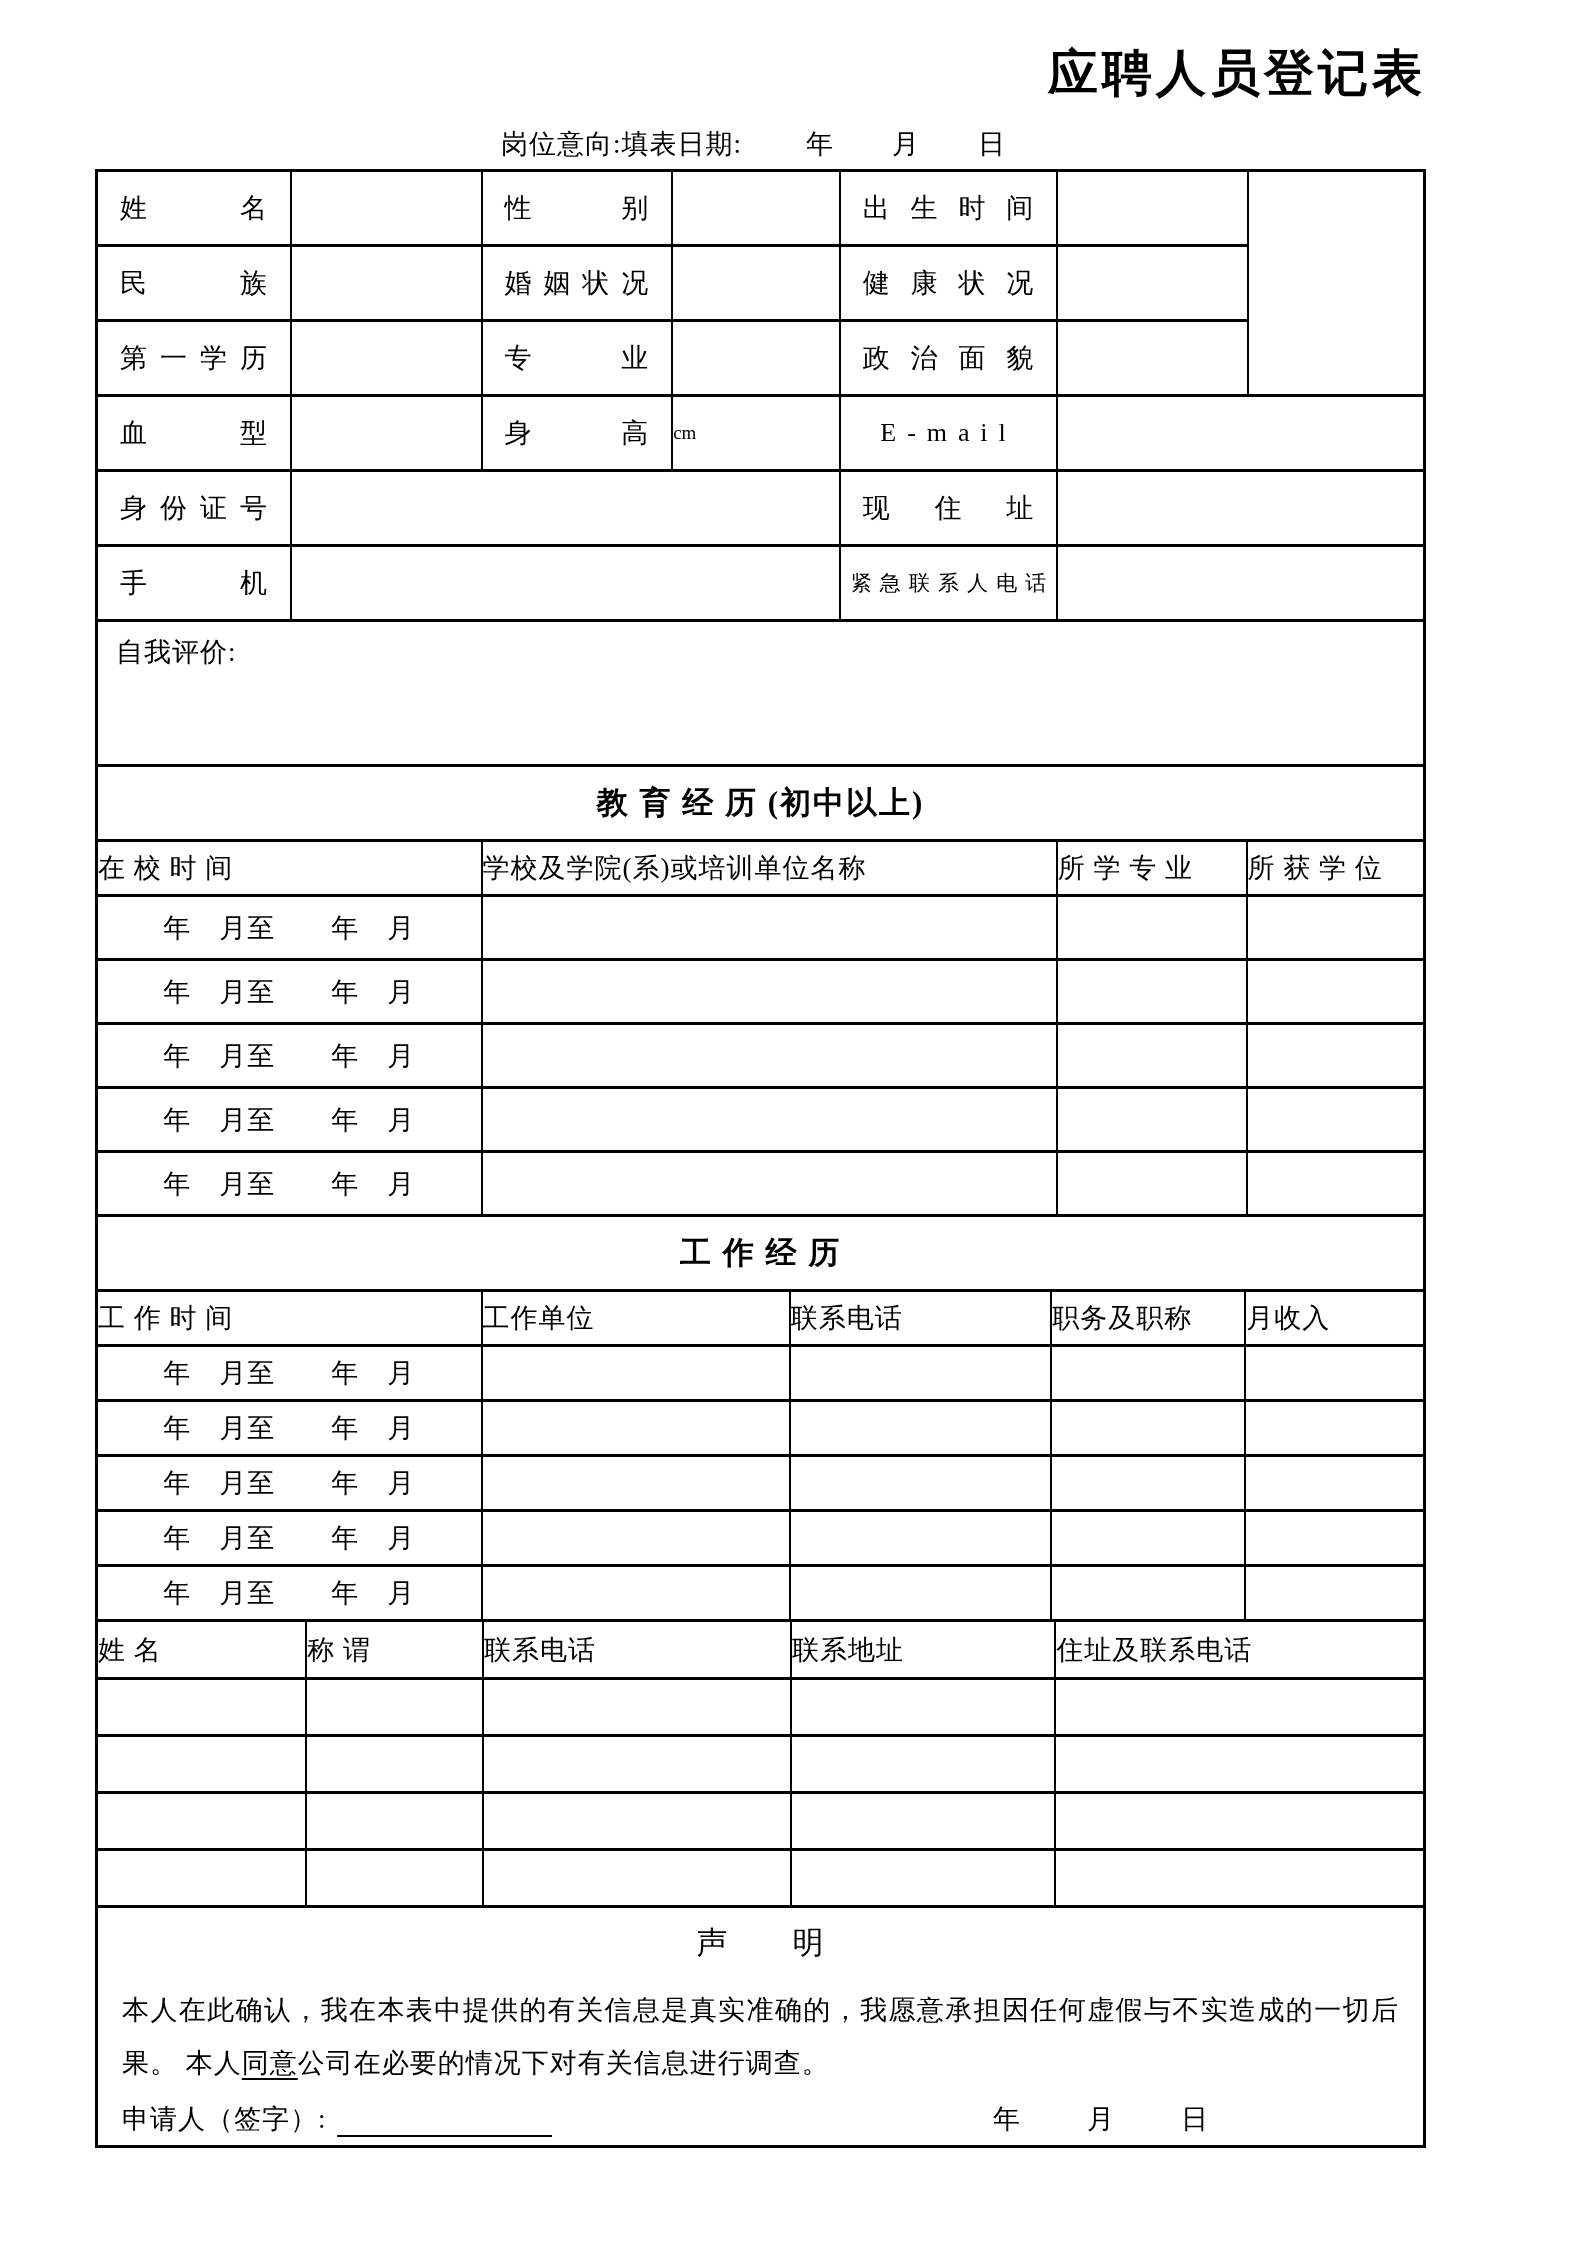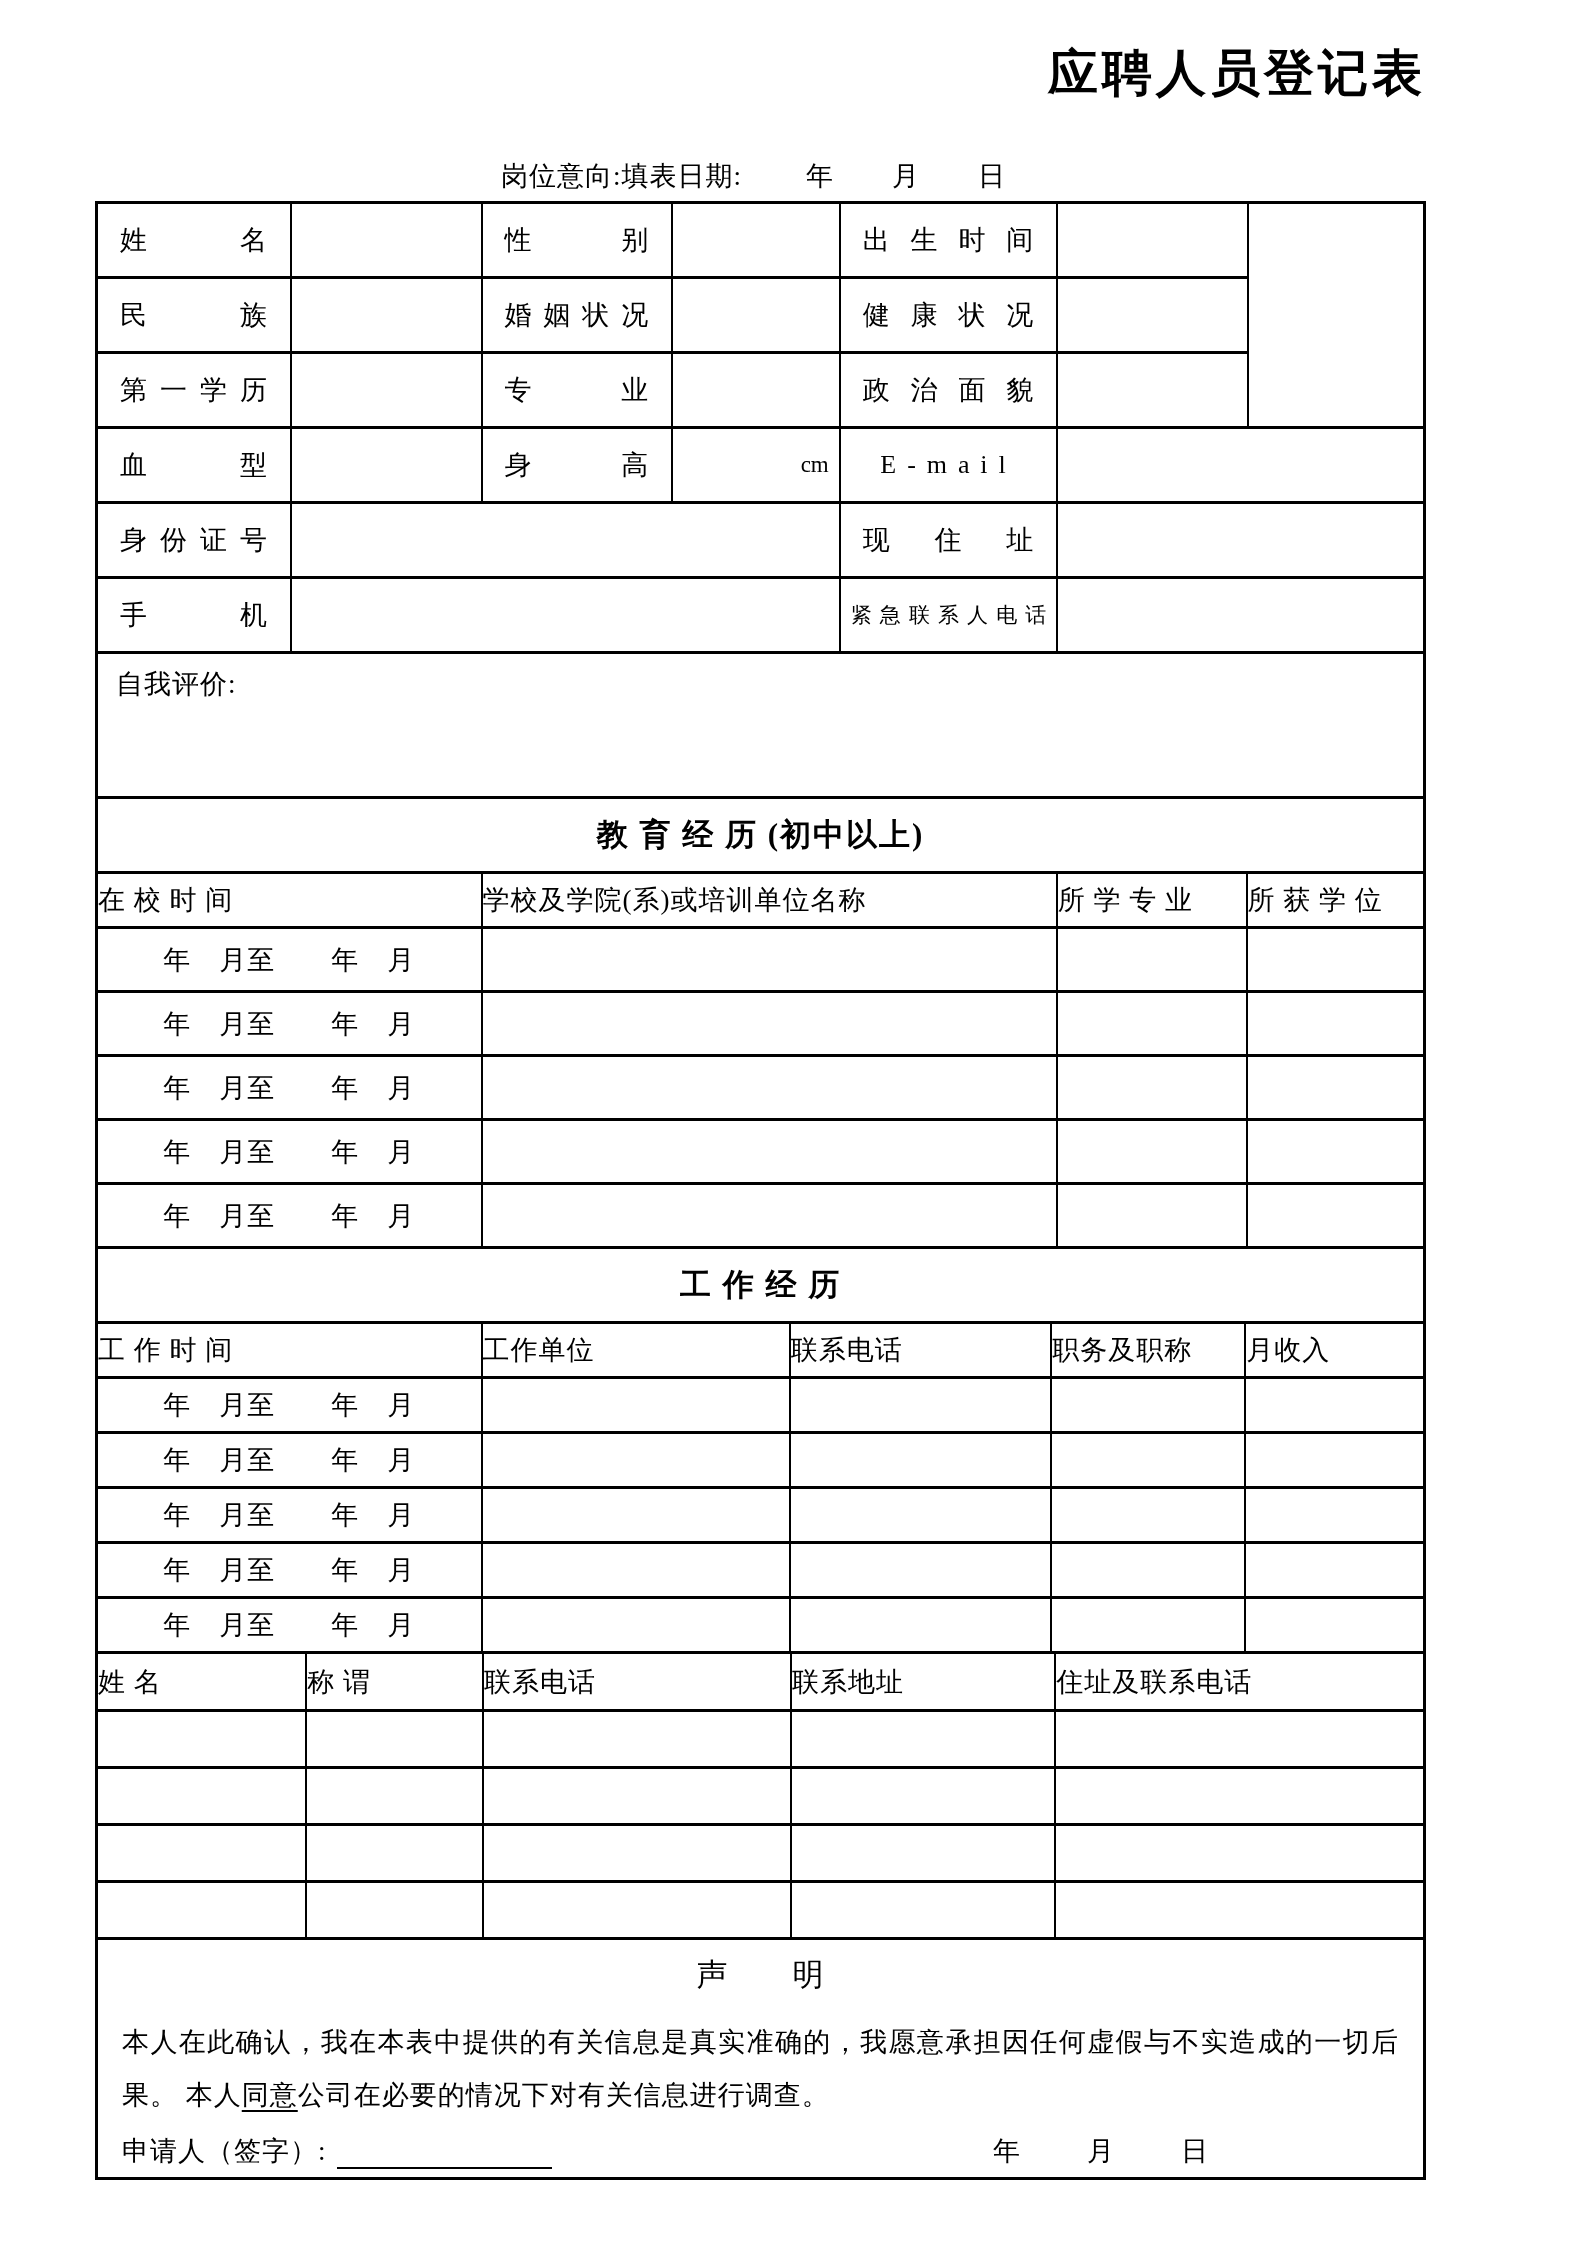--- a/index.html
+++ b/index.html
@@ -37,21 +37,20 @@
     align-items: flex-end;
     font-size: 27px;
     margin: 25px 0 7px 0;
     letter-spacing: 1px;
   }
   .meta-date {
     display: flex;
     align-items: flex-end;
     gap: 58px;
     padding-right: 14px;
-    margin-top: 32px;
   }
   .meta-date .dlabel { margin-right: 6px; }
 
   .form-box table {
     width: 100%;
     border-collapse: collapse;
     table-layout: fixed;
     border: 3px solid #000;
   }
   .form-box table + table { margin-top: -3px; }
@@ -87,23 +86,23 @@
     padding: 0 10px;
     letter-spacing: 0;
   }
   td.email-lbl {
     text-align: center;
     letter-spacing: 0.42em;
     font-size: 26px;
     padding: 0 8px;
   }
   td.cm-cell {
-    text-align: right;
-    padding-right: 10px;
-    font-size: 23px;
+    text-align: left;
+    padding-right: 22px;
+    font-size: 19px;
     letter-spacing: 0;
   }
   td.selfeval {
     vertical-align: top;
     text-align: left;
     padding: 12px 18px;
   }
   td.sect {
     text-align: center;
     font-weight: bold;

